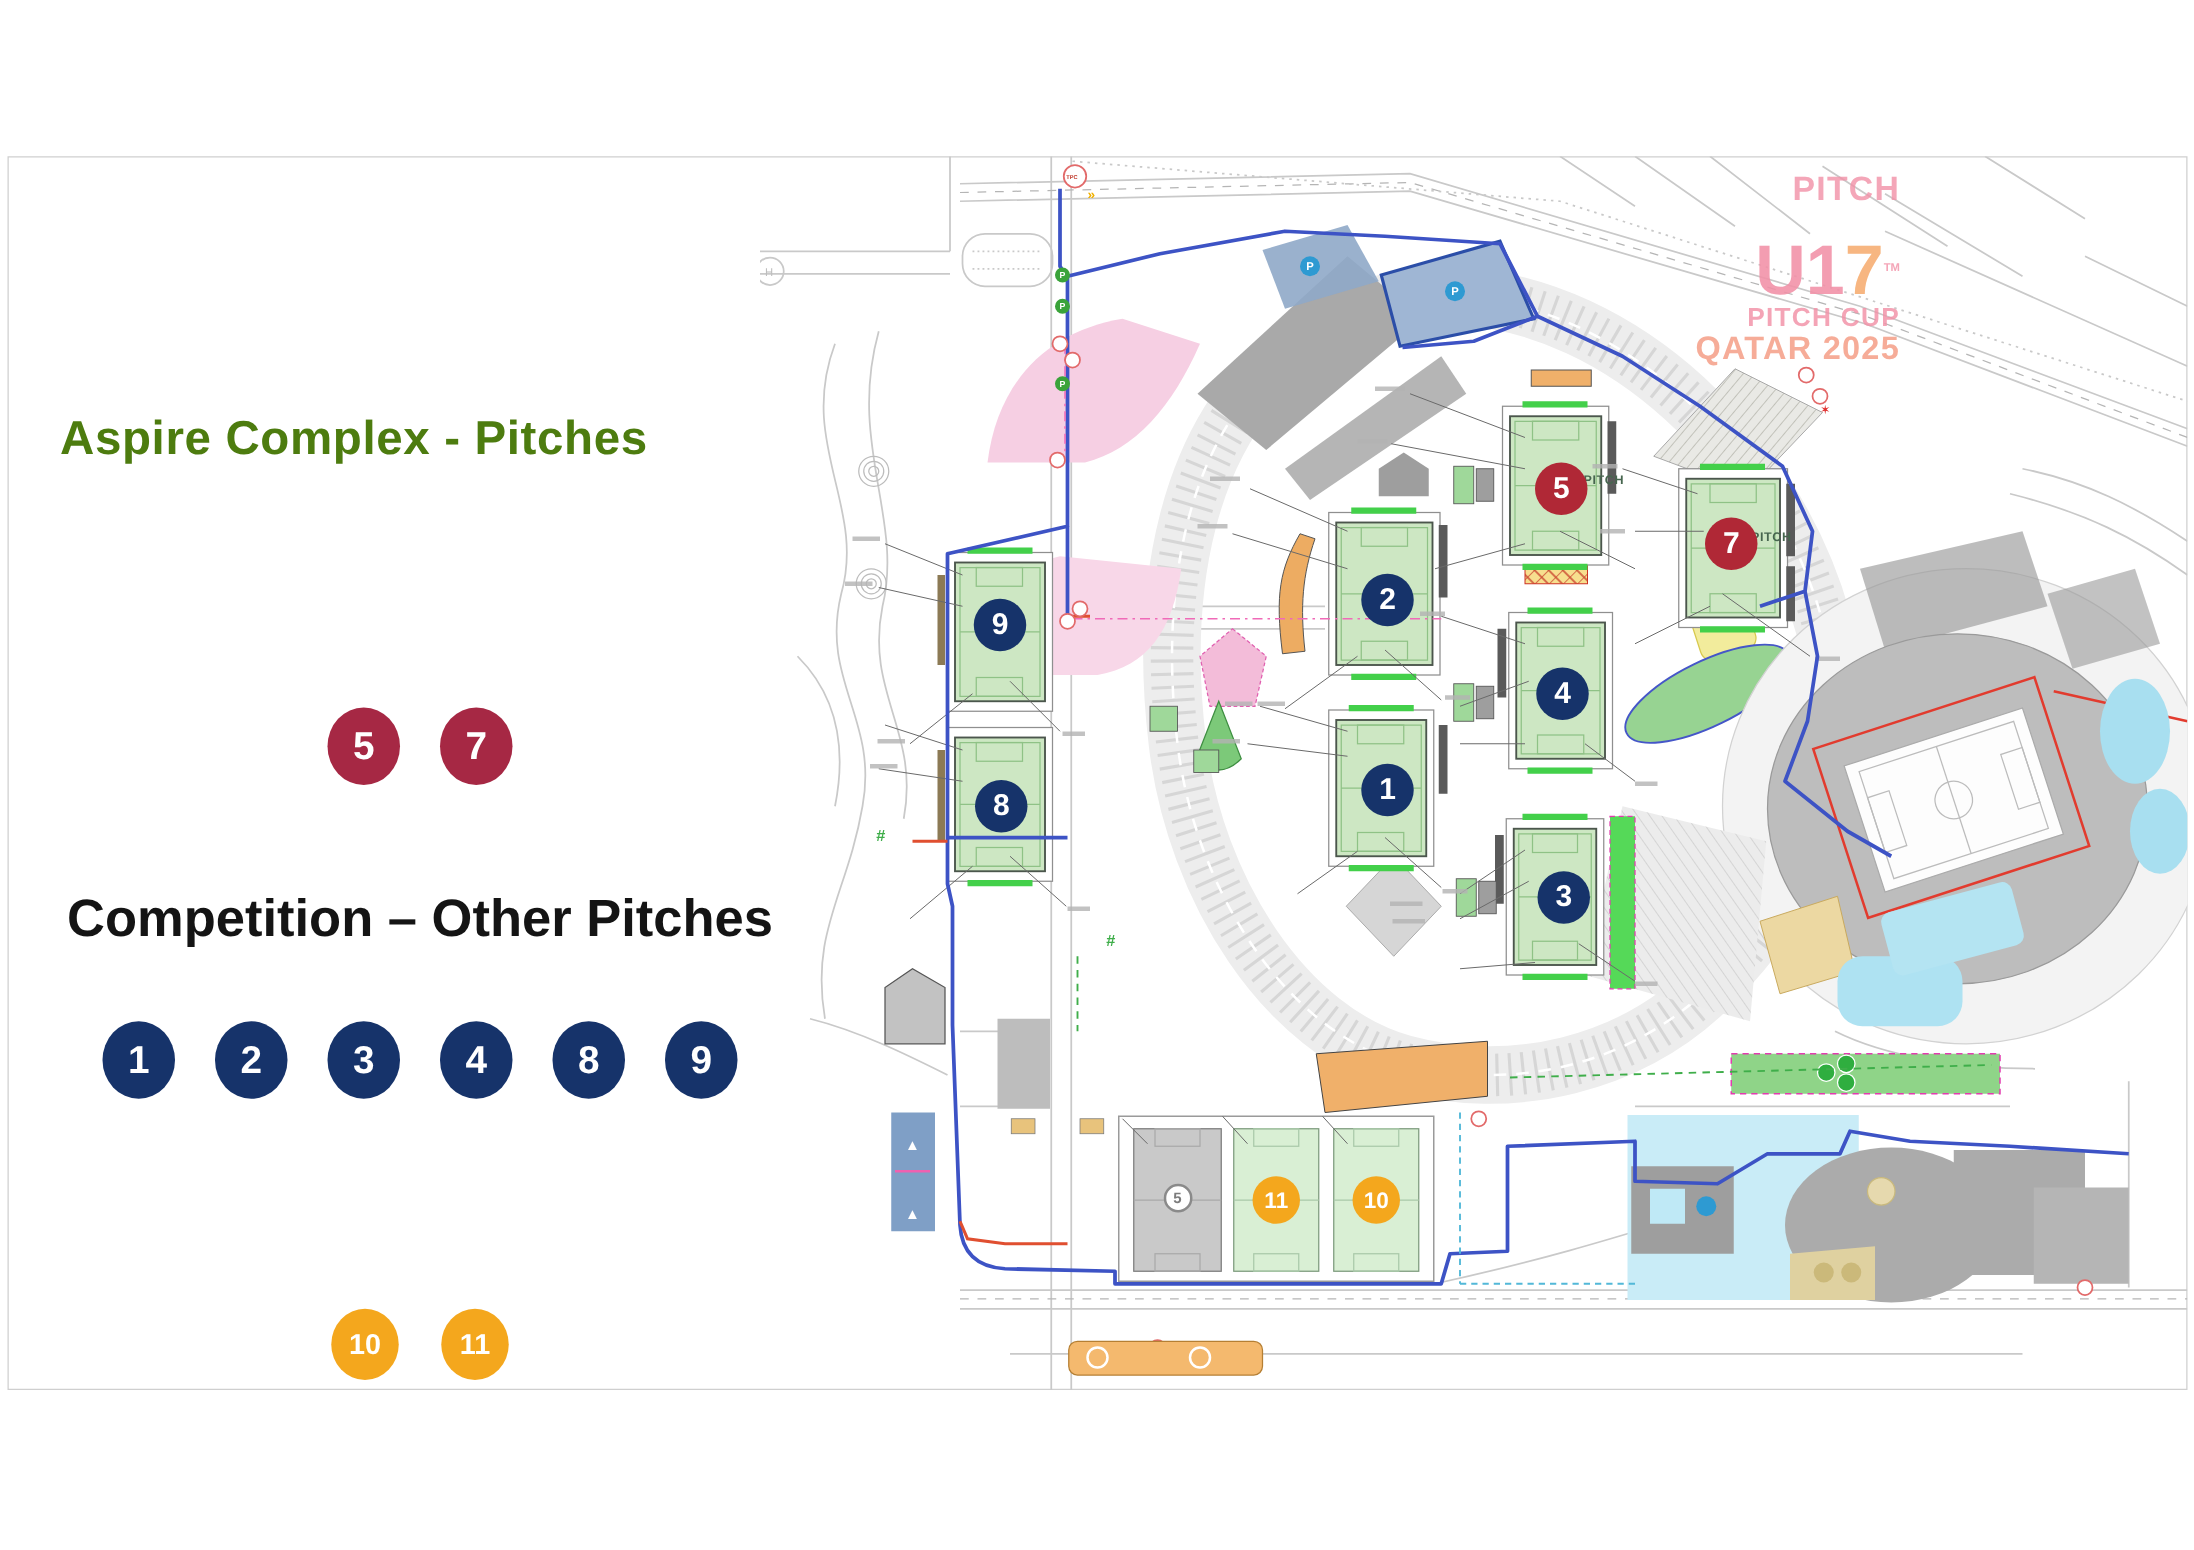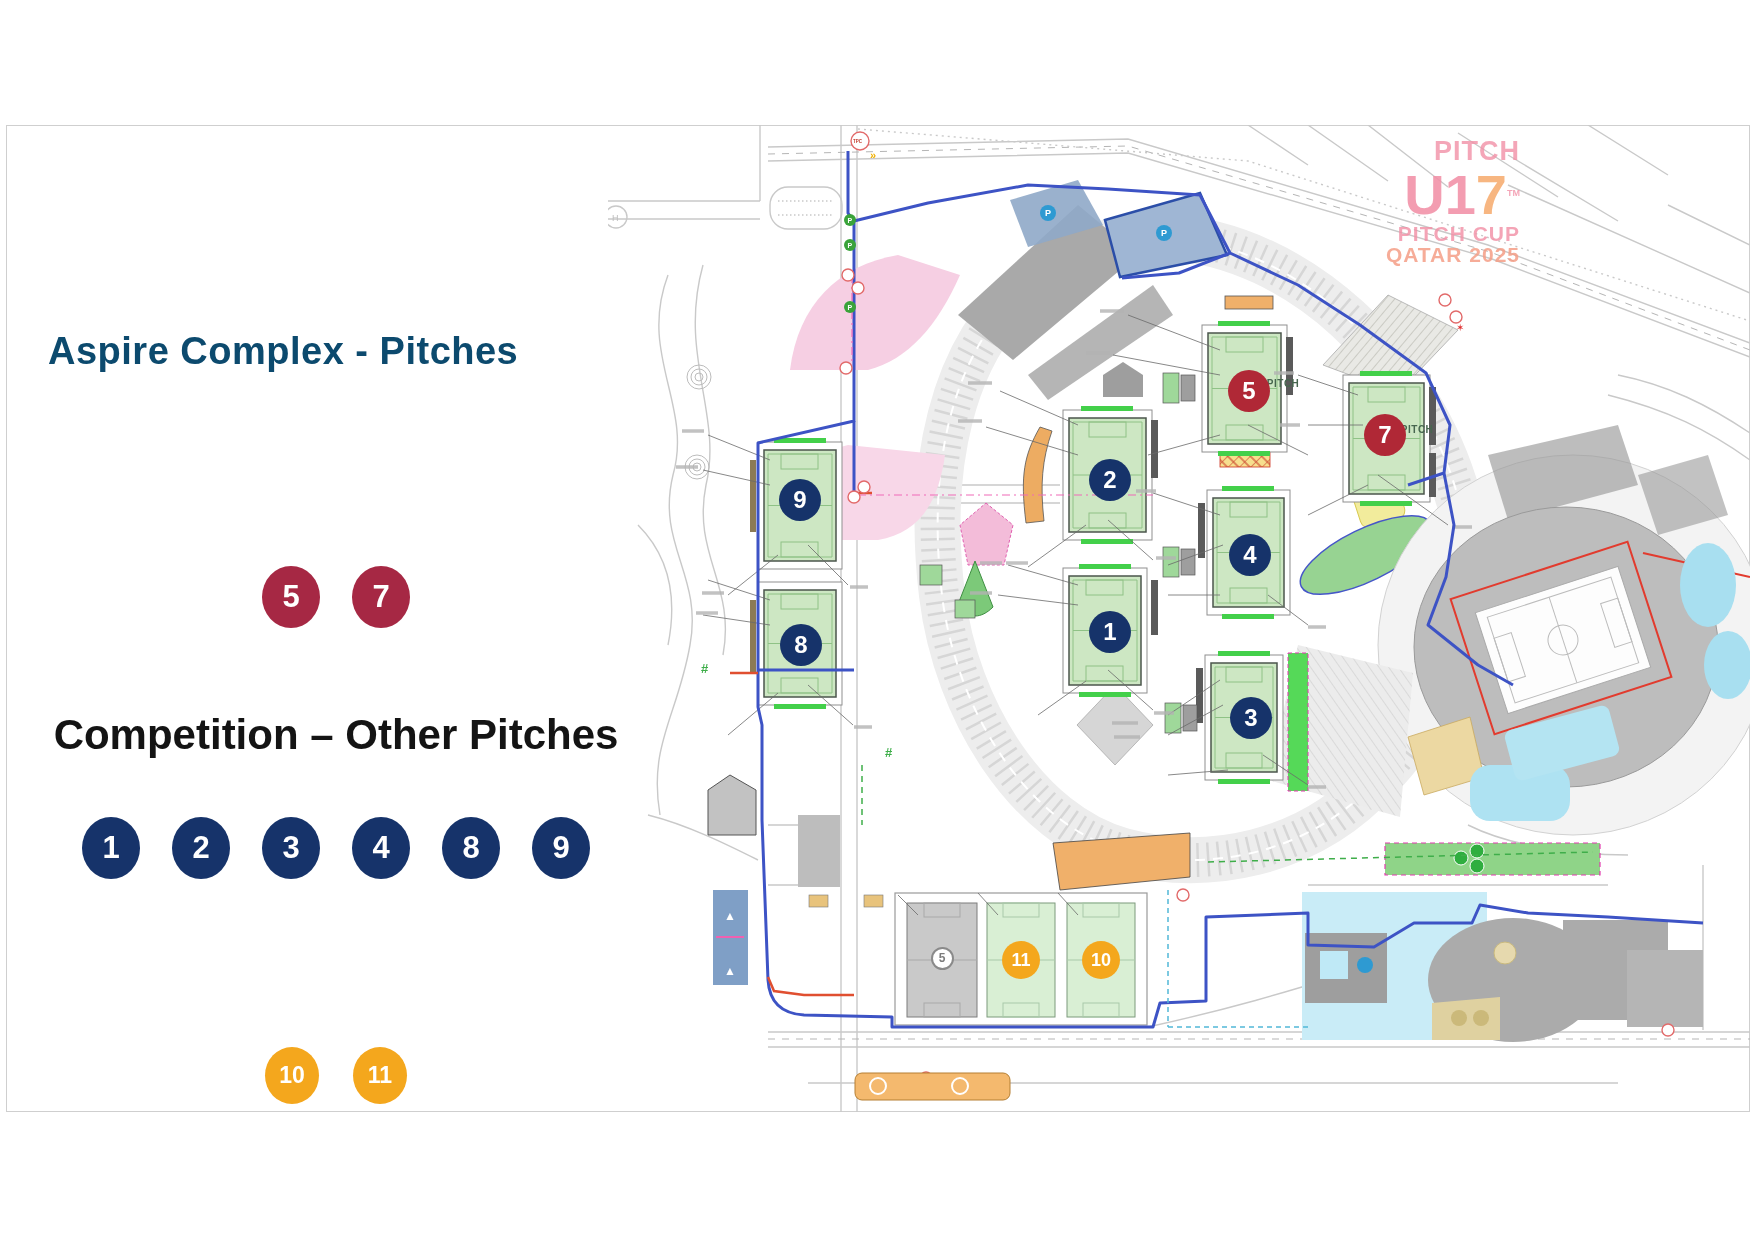--- a/index.html
+++ b/index.html
@@ -28,25 +28,25 @@
              justify-content:center;color:#fff;font-weight:700;box-sizing:border-box;}
   .map-badge.main{width:42px;height:42px;font-size:24px;}
   .map-badge.other{width:42px;height:42px;font-size:24px;}
   .map-badge.training{width:38px;height:38px;font-size:18px;}
   .map-badge.neutral{width:23px;height:23px;font-size:12px;color:#7c7c7c;
                      background:#fff;border:2px solid #8a8a8a;}
   
   .fifa{position:absolute;left:1330px;top:138px;width:190px;text-align:right;
         font-weight:700;line-height:1.02;letter-spacing:1px;}
   .fifa .l1{font-size:27px;color:rgba(241,144,166,.8);}
-  .fifa .l2{font-size:56px;letter-spacing:0;color:rgba(241,144,166,.88);}
+  .fifa .l2{font-size:56px;letter-spacing:0;color:rgba(241,144,166,.88);margin-top:21px;}
   .fifa .l2 .seven{color:rgba(247,178,122,.95);}
   .fifa .tm{font-size:9px;color:rgba(241,144,166,.8);vertical-align:18px;letter-spacing:0;}
   .fifa .l3{font-size:21px;color:rgba(241,144,166,.82);}
-  .fifa .l4{font-size:21px;color:rgba(244,157,134,.85);}
+  .fifa .l4{font-size:26px;color:rgba(244,157,134,.85);}
   
   .rd{stroke:#c9c9c9;stroke-width:1.4;fill:none;}
   .rdd{stroke:#b5b5b5;stroke-width:1;fill:none;stroke-dasharray:7 7;}
   .ring1{stroke:#ededed;stroke-width:46;fill:none;}
   .ring2{stroke:#d6d6d6;stroke-width:34;fill:none;stroke-dasharray:2.5 8;}
   .ring3{stroke:#ffffff;stroke-width:2;fill:none;stroke-dasharray:10 8;}
   .pframe{fill:#fff;stroke:#8f8f8f;stroke-width:1;}
   .pgreen{fill:#cde7c3;stroke:#4b564c;stroke-width:1.5;}
   .pline{fill:none;stroke:#8fc286;stroke-width:1;}
   .acc{fill:#43d04a;}
@@ -65,21 +65,21 @@
   .bp{fill:#2e9ad2;}
   .tinytxt{font-size:4.5px;fill:#c0392b;font-weight:700;}
   .mplabel{font-size:10px;font-weight:700;fill:#47664f;letter-spacing:.5px;}
 </style>
 </head>
 <body>
 
 <div class="frame"></div>
 
 <div class="legend">
-  <div class="lg-title" style="color:#0c4a6e;">Aspire Complex - Pitches</div>
+  <div class="lg-title" style="color:#4d7c0f;">Aspire Complex - Pitches</div>
 
   <div class="lg-row" style="top:441px;gap:32px;">
       <div class="badge" style="background: rgb(166, 40, 68);">5</div>
       <div class="badge" style="background: rgb(166, 40, 68);">7</div>
     </div>
 
   <div class="lg-head" style="top:586px;">Competition – Other Pitches</div>
   <div class="lg-row" style="top:692px;gap:32px;">
       <div class="badge" style="background: rgb(22, 51, 106);">1</div>
       <div class="badge" style="background: rgb(22, 51, 106);">2</div>

